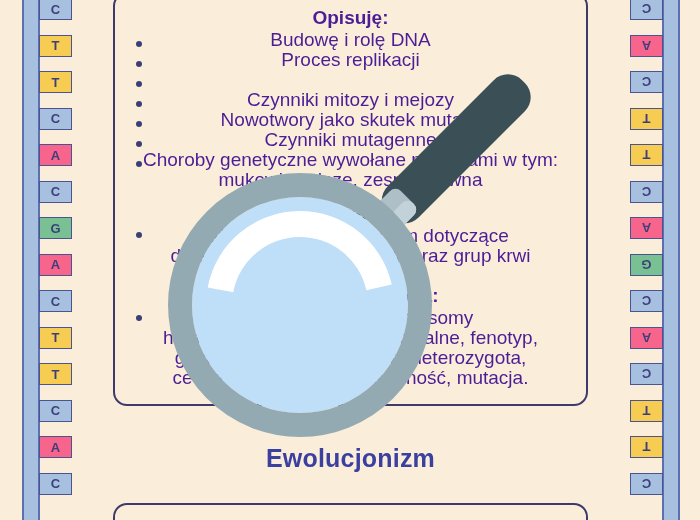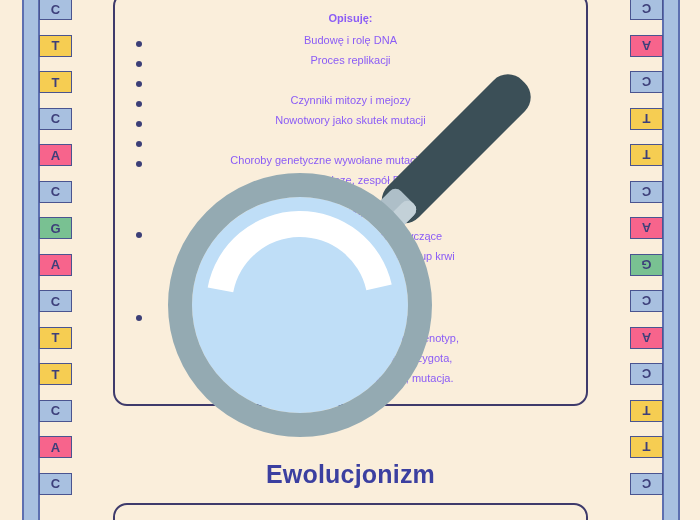--- a/index.html
+++ b/index.html
@@ -47,34 +47,34 @@
     border-radius:14px;
     box-sizing:border-box;
     background:transparent;
   }
   #card-top{left:113px;top:-8px;width:475px;height:414px;}
   #card-bottom{left:113px;top:503px;width:475px;height:60px;}
 
   
   .txt-block{
     position:absolute;left:113px;width:475px;
-    text-align:center;color:#8b5cf6;
-    font-size:11px;line-height:20px;
+    text-align:center;color:#4c1d95;
+    font-size:19px;line-height:20px;
   }
   .hdr{font-weight:700;}
   .bullets{position:absolute;left:136px;top:34px;width:14px;}
   .bullet{
     width:6px;height:6px;border-radius:50%;
     background:#3c3f77;margin:0 0 14px 0;
   }
 
   #section-title{
     position:absolute;left:113px;width:475px;top:444px;
     text-align:center;color:#3b3fa0;
-    font-size:25px;font-weight:700;letter-spacing:.2px;margin-top:16px;
+    font-size:25px;font-weight:700;letter-spacing:.2px;
   }
 
   
   #magnifier{position:absolute;left:0;top:0;width:700px;height:520px;pointer-events:none;}
 </style>
 </head>
 <body>
 
 <div id="stage">
 
@@ -130,20 +130,21 @@
       <div class="bullet" style="position: absolute; top: 161px; left: 0px; margin: 0px;"></div>
       <div class="bullet" style="position: absolute; top: 232px; left: 0px; margin: 0px;"></div>
       <div class="bullet" style="position: absolute; top: 315px; left: 0px; margin: 0px;"></div>
     </div>
 
   <div class="txt-block hdr" style="top:8px">Opisuję:</div>
   <div class="txt-block" style="top:50px">Proces replikacji</div>
   <div class="txt-block" style="top:30px">Budowę i rolę DNA</div>
   <div class="txt-block" style="top:90px">Czynniki mitozy i mejozy</div>
   <div class="txt-block" style="top:110px">Nowotwory jako skutek mutacji</div>
+  <div class="txt-block" style="top:130px">Czynniki mutagenne</div>
   <div class="txt-block" style="top:150px">Choroby genetyczne wywołane mutacjami w tym:</div>
   <div class="txt-block" style="top:170px">mukowiscydozę, zespół Downa</div>
 
   <div class="txt-block hdr" style="top:203px">Rozwiązuję:</div>
   <div class="txt-block" style="top:226px">Zadania genetyczne w tym dotyczące</div>
   <div class="txt-block" style="top:246px">dziedziczenia płci człowieka oraz grup krwi</div>
 
   <div class="txt-block hdr" style="top:286px">Wyjaśniam pojęcia:</div>
   <div class="txt-block" style="top:308px">Geny, genomy i chromosomy</div>
   <div class="txt-block" style="top:328px">homologiczne, komórki haploidalne, fenotyp,</div>

